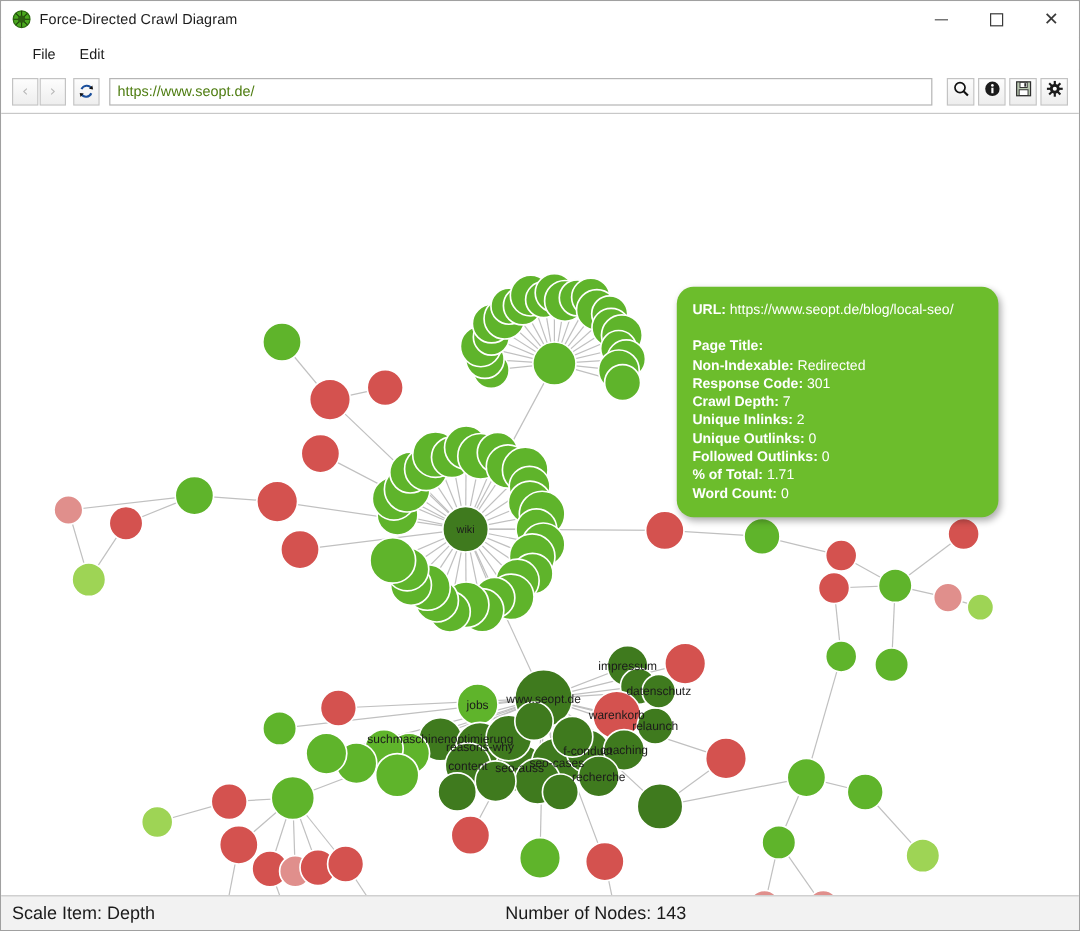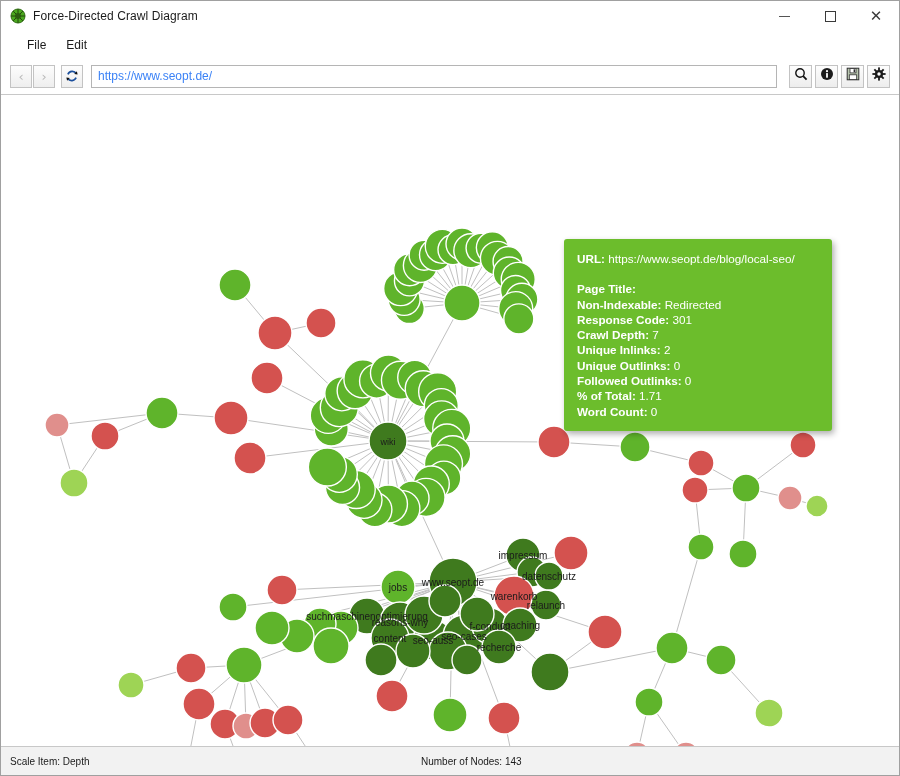--- a/index.html
+++ b/index.html
@@ -145,21 +145,21 @@
   .addressbar {
     flex: 1 1 auto;
     height: 23px;
     border: 1px solid #b5b5b5;
     background: #ffffff;
     box-sizing: border-box;
     display: flex;
     align-items: center;
     padding: 0 6px;
     font-size: 12px;
-    color: #3b82f6;
+    color: #4d7c0f;
     outline: none;
     font-family: "Liberation Sans", sans-serif;
   }
   .tool-icons {
     display: flex;
     margin-left: 9px;
   }
   .toolbtn {
     width: 23px;
     height: 23px;
@@ -189,21 +189,21 @@
   }
 
   
   .tooltip {
     position: absolute;
     left: 563px;
     top: 144px;
     width: 268px;
     box-sizing: border-box;
     background: #6cbd2c;
-    border-radius: 3px;
+    border-radius: 14px;
     padding: 12px 14px 12px 13px;
     color: #ffffff;
     font-size: 11.7px;
     line-height: 15.3px;
     box-shadow: 2px 3px 6px rgba(0,0,0,0.32);
     font-family: "Liberation Sans", sans-serif;
   }
   .tooltip b {
     font-weight: bold;
     color: #ffffff;
@@ -212,21 +212,21 @@
   .tt-val { color: #ffffff; font-weight: normal; }
 
   
   .statusbar {
     height: 29px;
     min-height: 29px;
     background: #f2f2f2;
     border-top: 1px solid #c8c8c8;
     display: flex;
     align-items: center;
-    font-size: 10px;
+    font-size: 15px;
     color: #1b1b1b;
     box-sizing: border-box;
     position: relative;
     user-select: none;
   }
   .status-left { position: absolute; left: 9px; }
   .status-mid  { position: absolute; left: 420px; text-align: center; }
 </style>
 </head>
 <body>

